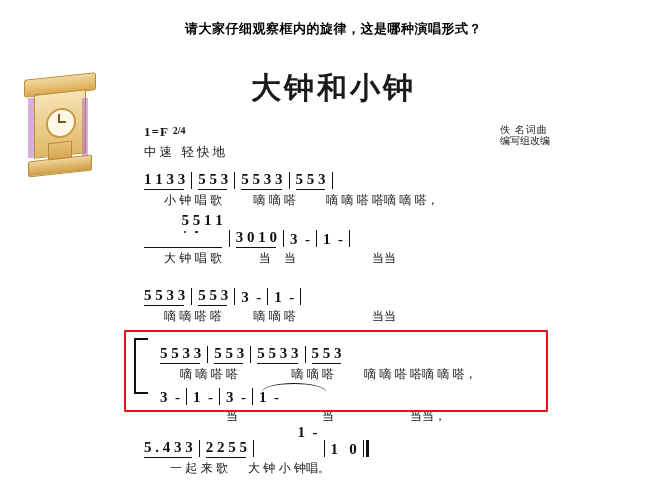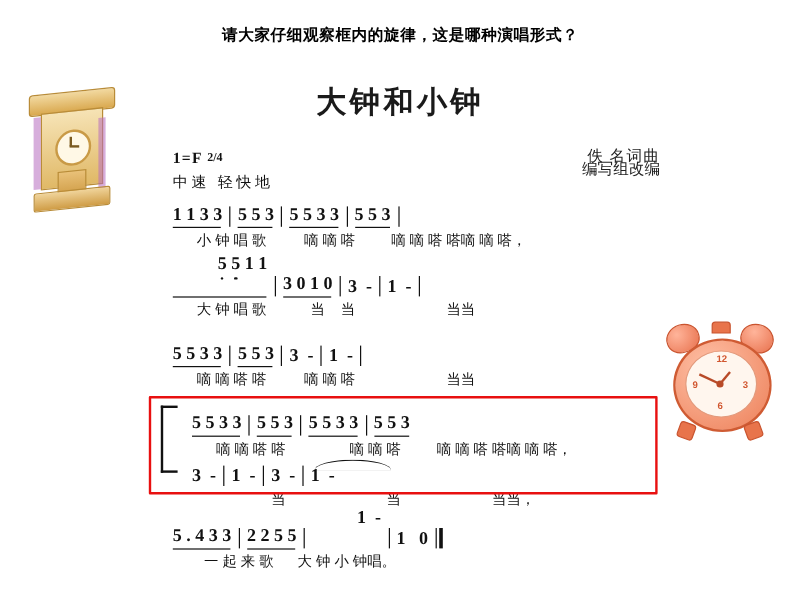--- a/index.html
+++ b/index.html
@@ -32,21 +32,21 @@
     color: #000000;
     letter-spacing: 0.5px;
   }
   .song-title {
     position: absolute;
     top: 68px;
     left: 0;
     width: 667px;
     text-align: center;
     font-family: "DejaVu Serif", serif;
-    font-size: 25px;
+    font-size: 30px;
     font-weight: bold;
     color: #1a1a1a;
     letter-spacing: 3px;
   }
   
   .score {
     position: absolute;
     left: 130px;
     top: 118px;
     width: 420px;
@@ -73,23 +73,23 @@
     top: 26px;
     font-family: "Liberation Sans", sans-serif;
     font-size: 12.5px;
     color: #111;
     letter-spacing: 3px;
   }
   .credit {
     position: absolute;
     right: 0px;
     top: 6px;
-    text-align: right;
+    text-align: left;
     font-family: "Liberation Sans", sans-serif;
-    font-size: 13px;
+    font-size: 10px;
     line-height: 11px;
     color: #222;
     letter-spacing: 1px;
     margin-left: 14px;
   }
   .credit .c2 { letter-spacing: 0px; }
 
   
   .system {
     position: absolute;
@@ -359,36 +359,20 @@
     <div class="bc-body"></div>
     <div class="bc-stripe"></div>
     <div class="bc-stripe2"></div>
     <div class="bc-face"></div>
     <div class="bc-hand-a"></div>
     <div class="bc-hand-b"></div>
     <div class="bc-pend"></div>
     <div class="bc-base"></div>
   </div>
 
-  <div class="alarm">
-    <div class="al-bell-l"></div>
-    <div class="al-bell-r"></div>
-    <div class="al-hammer"></div>
-    <div class="al-body"></div>
-    <div class="al-face"></div>
-    <div class="al-num" style="left:46px; top:25px;">12</div>
-    <div class="al-num" style="left:68px; top:46px;">3</div>
-    <div class="al-num" style="left:47px; top:64px;">6</div>
-    <div class="al-num" style="left:26px; top:46px;">9</div>
-    <div class="al-h"></div>
-    <div class="al-m"></div>
-    <div class="al-center"></div>
-    <div class="al-foot-l"></div>
-    <div class="al-foot-r"></div>
-  </div>
 
   <div class="score">
 
     <div class="key-line">
       <span>1=F</span>
       <span class="beat">2/4</span>
     </div>
 
     <div class="tempo">中速 轻快地</div>
 

